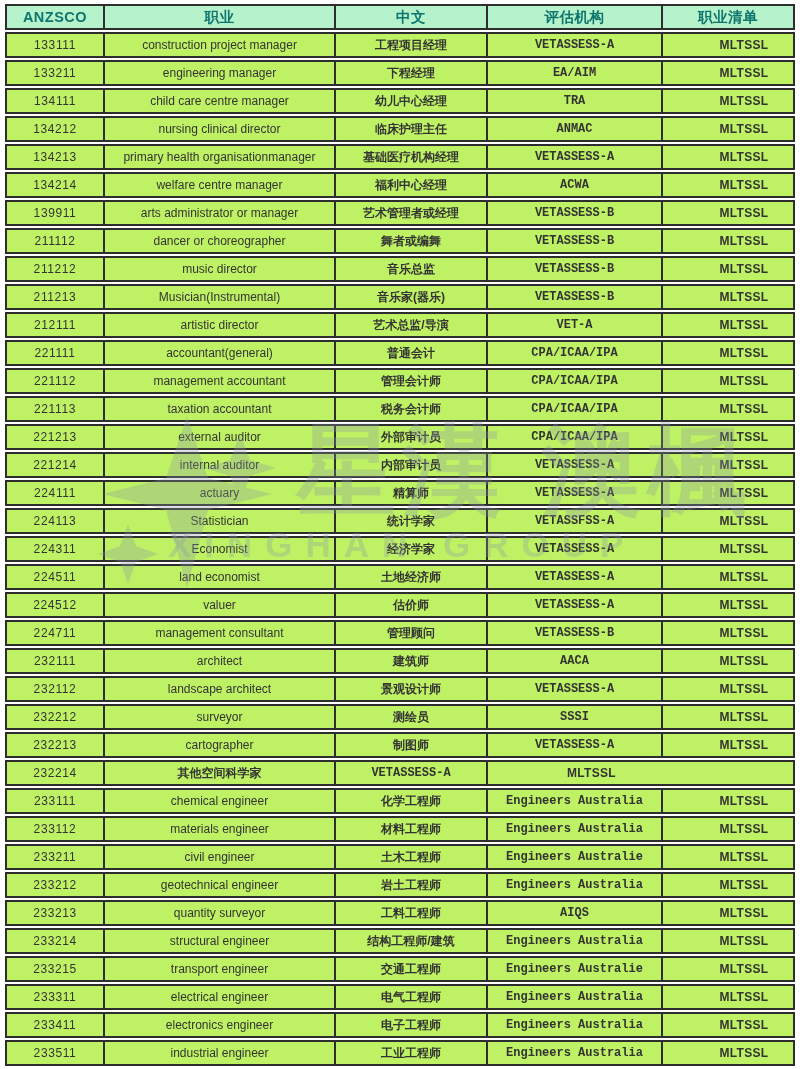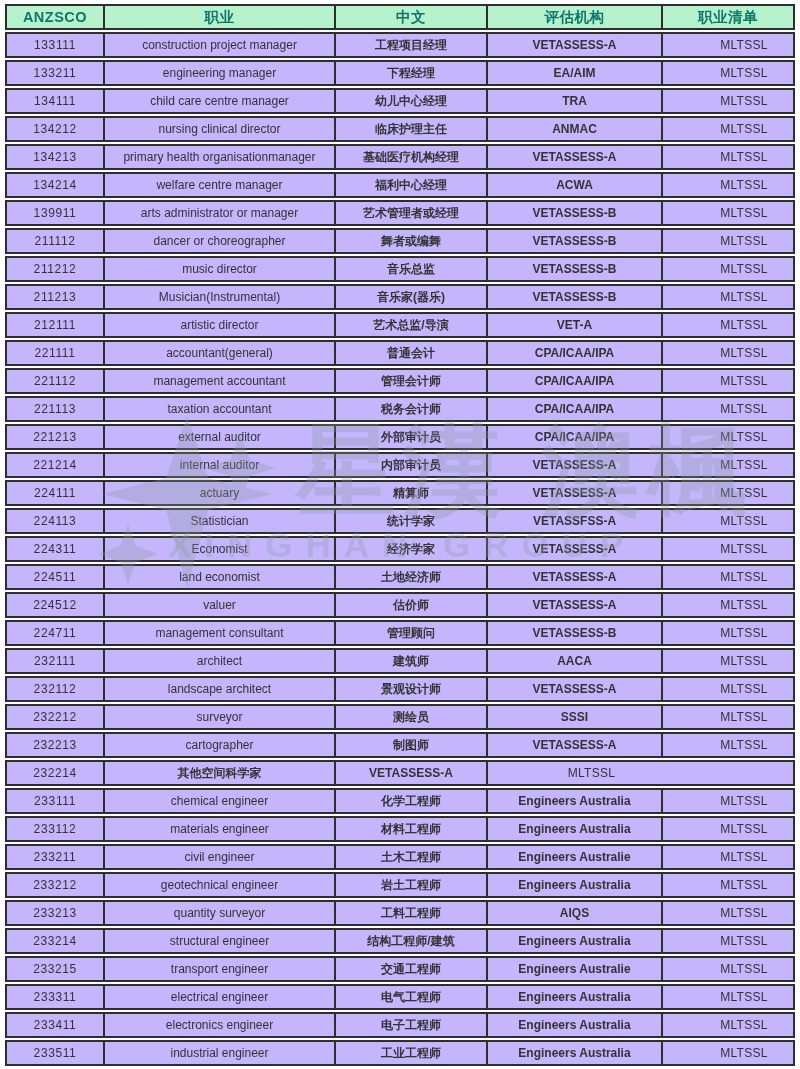--- a/index.html
+++ b/index.html
@@ -11,21 +11,21 @@
     overflow:hidden;
   }
   .page { position:absolute; inset:0; }
 
   
   .tbl { position:absolute; left:5px; top:4px; width:790px; }
   .t-row {
     display:grid;
     grid-template-columns:98px 231px 152px 175px 1fr;
     border:2px solid #2e2e2e;
-    background:#c4b5fd;
+    background:#bef264;
     height:26px;
     box-sizing:border-box;
     margin-bottom:2px;
   }
   .t-cell {
     display:flex; align-items:center; justify-content:center;
     border-right:2px solid #2e2e2e;
     box-sizing:border-box;
     font-size:12px; color:#333333;
     white-space:nowrap; overflow:hidden;
@@ -33,22 +33,22 @@
   }
   .t-cell:last-child { border-right:none; }
   .t-head { background:#b6f2cc; }
   .t-head .t-cell {
     font-size:14.5px; font-weight:700; color:#0f766e;
     letter-spacing:0.5px;
   }
   .c-code { letter-spacing:0.6px; font-weight:500; }
   .c-en   { font-weight:500; }
   .c-cn   { font-weight:700; }
-  .c-org  { font-weight:600; }
-  .c-list { font-weight:400; letter-spacing:0.3px;margin-left:32px; }
+  .c-org  { font-weight:600;font-family:Liberation Mono, monospace; }
+  .c-list { font-weight:700; letter-spacing:0.3px;margin-left:32px; }
 
   
   .watermark { position:absolute; inset:0; pointer-events:none; z-index:5; }
   .wm-logo { position:absolute; left:92px; top:416px; opacity:0.30; }
   .wm-cn {
     position:absolute; left:296px; top:416px; width:504px;
     font-size:100px; line-height:108px; font-weight:800;
     color:#8c98a4; opacity:0.30; letter-spacing:6px;
     white-space:nowrap;
   }

